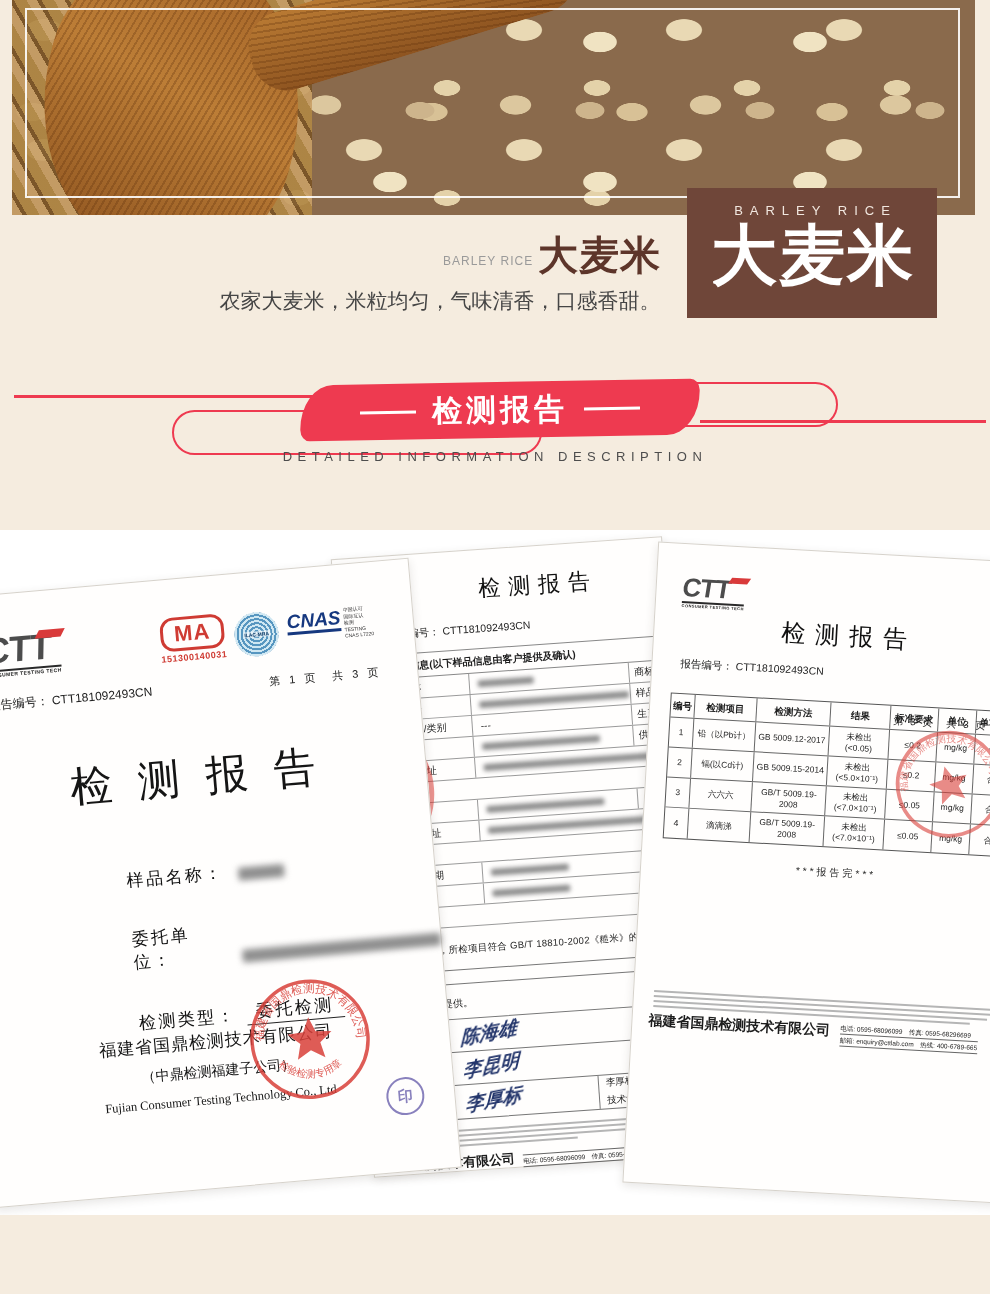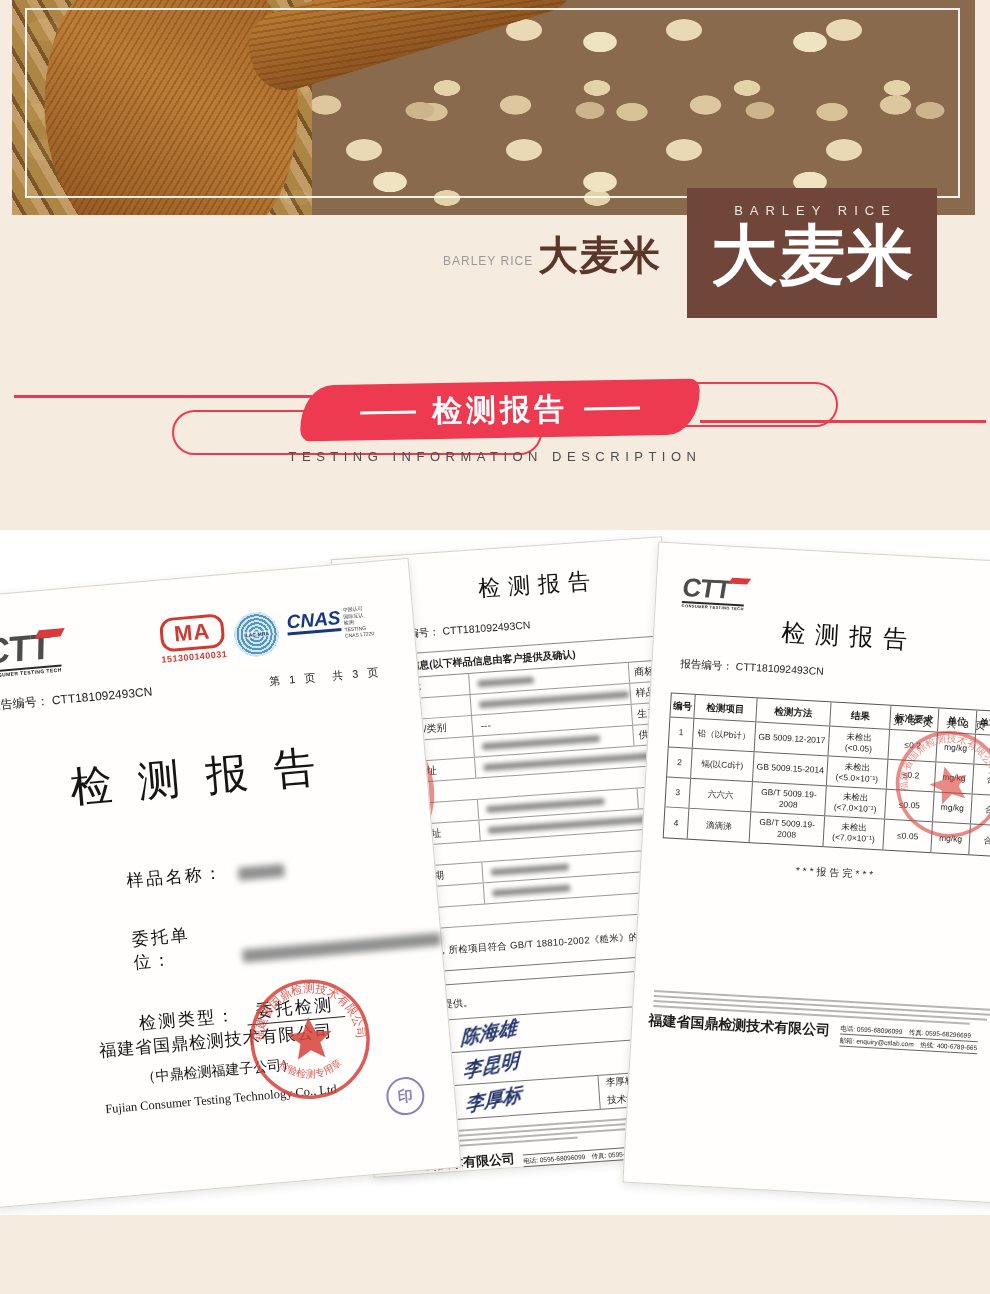--- a/index.html
+++ b/index.html
@@ -223,31 +223,32 @@
     <div class="photo-frame"></div>
   </div>
 
   <div class="badge">
     <div class="badge-en">BARLEY RICE</div>
     <div class="badge-zh">大麦米</div>
   </div>
 
   <div class="heading-en">BARLEY RICE</div>
   <div class="heading-zh">大麦米</div>
+  <div class="desc">农家大麦米，米粒均匀，气味清香，口感香甜。</div>
 
   <div class="line-left"></div>
   <div class="pill-left"></div>
   <div class="pill-right"></div>
   <div class="line-right"></div>
   <div class="ribbon">
     <span class="dash"></span>
     <span class="ribbon-title">检测报告</span>
     <span class="dash"></span>
   </div>
-  <div class="section-sub">TESTING INFORMATION DESCRIPTION</div>
+  <div class="section-sub">DETAILED INFORMATION DESCRIPTION</div>
 
   <div class="certs">
 
     <div class="paper cert2">
       <div class="c2-sidestamp"></div>
       <div class="ctt ctt-sm c2-brand">
         <span class="ctt-word">CTT</span>
         <div class="ctt-tag">CONSUMER TESTING TECH</div>
       </div>
       <div class="c2-title">检测报告</div>

